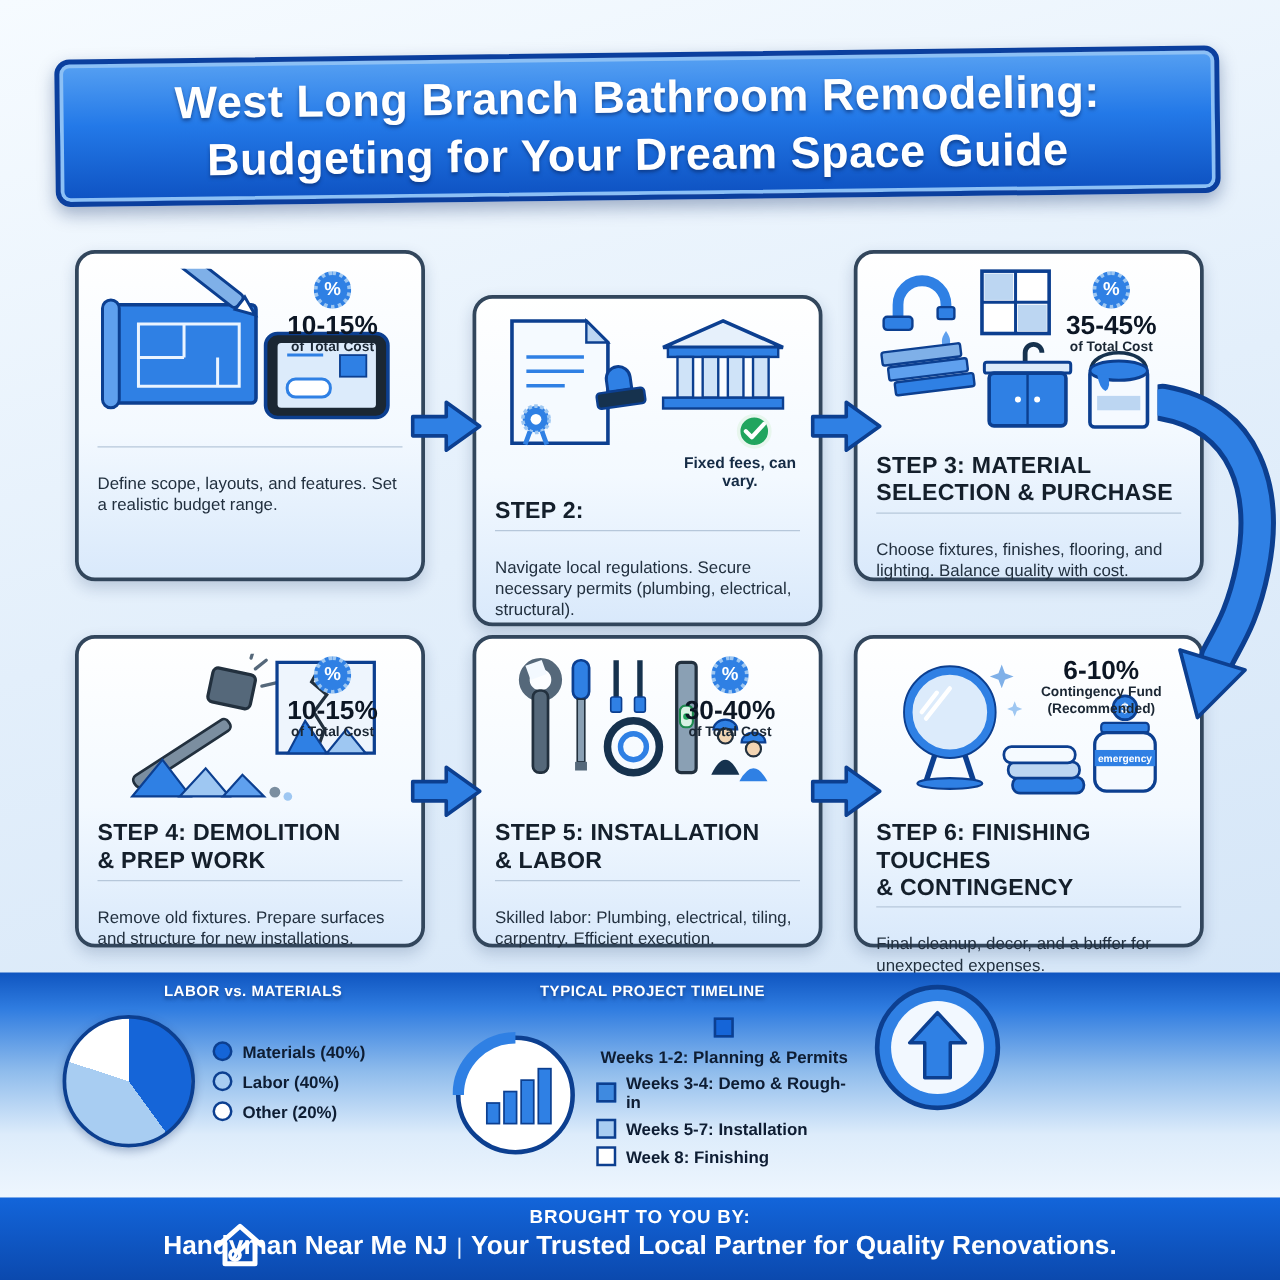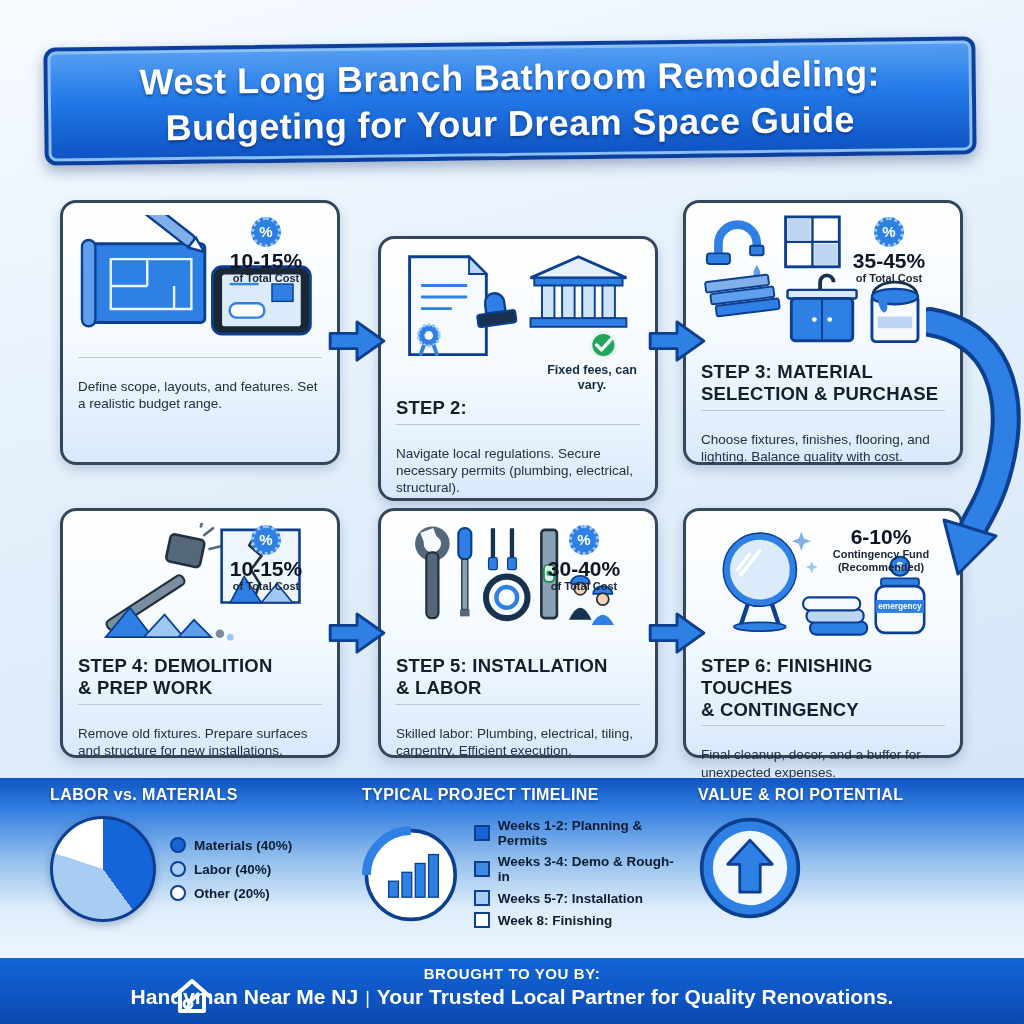--- a/index.html
+++ b/index.html
@@ -45,21 +45,21 @@
               font-size:12.5px; font-weight:700; color:#152b45; line-height:1.2; }
 
   
   .flow-arrow { position:absolute; width:58px; height:46px; z-index:4; }
   .curve-arrow { position:absolute; left:926px; top:302px; width:98px; height:286px; z-index:2; }
 
   
   .band { position:absolute; left:0; top:778px; width:1024px; height:180px;
           background:linear-gradient(180deg,#0f55c0 0%,#2f7ce0 16%,#8fbcec 44%,#ddecfb 72%,#eef6fe 100%); }
   .panel { position:absolute; top:8px; }
-  .panel-title { text-align:left; color:#ffffff; font-size:16px; font-weight:800;
+  .panel-title { text-align:center; color:#ffffff; font-size:12px; font-weight:800;
                  letter-spacing:.4px; text-shadow:0 2px 3px rgba(8,35,90,.5); margin-bottom:12px; }
   .panel-row { display:flex; align-items:center; gap:14px; }
   .pie { width:106px; height:106px; border-radius:50%; border:3px solid #0c3f90;
          box-shadow:0 3px 8px rgba(10,40,100,.3); flex:0 0 auto; }
   .legend { list-style:none; }
   .legend li { display:flex; align-items:center; gap:8px; margin:8px 0;
                font-size:13.5px; font-weight:700; color:#0e1d33; }
   .sw { width:16px; height:16px; border:2px solid #0c3f90; flex:0 0 auto; }
   .sw.round { border-radius:50%; }
   .roi-text { font-size:15px; font-weight:800; color:#0e1a2c; line-height:1.25; width:172px; }
@@ -374,42 +374,41 @@
       <div class="panel-row">
         <svg width="104" height="104" viewBox="0 0 110 110">
           <circle cx="55" cy="55" r="50" fill="#ffffff" stroke="#0c3f90" stroke-width="4"></circle>
           <path d="M55 5 a50 50 0 0 0 -50 50" stroke="#2f80e4" stroke-width="10" fill="none"></path>
           <rect x="30" y="62" width="11" height="18" fill="#2f80e4" stroke="#0c3f90" stroke-width="1.5"></rect>
           <rect x="45" y="52" width="11" height="28" fill="#2f80e4" stroke="#0c3f90" stroke-width="1.5"></rect>
           <rect x="60" y="42" width="11" height="38" fill="#2f80e4" stroke="#0c3f90" stroke-width="1.5"></rect>
           <rect x="75" y="32" width="11" height="48" fill="#2f80e4" stroke="#0c3f90" stroke-width="1.5"></rect>
         </svg>
         <ul class="legend" style="margin-top:-4px;">
-          <li style="margin:6px 0;">
+          <li style="margin:6px 0;flex-direction:column;">
               <span class="sw" style="background-color: rgb(21, 101, 216);"></span>
               <span>Weeks 1-2: Planning &amp; Permits</span>
             </li>
           <li style="margin:6px 0;">
               <span class="sw" style="background-color: rgb(63, 138, 224);"></span>
               <span>Weeks 3-4: Demo &amp; Rough-in</span>
             </li>
           <li style="margin:6px 0;">
               <span class="sw" style="background-color: rgb(168, 205, 242);"></span>
               <span>Weeks 5-7: Installation</span>
             </li>
           <li style="margin:6px 0;">
               <span class="sw" style="background-color: rgb(255, 255, 255);"></span>
               <span>Week 8: Finishing</span>
             </li>
         </ul>
       </div>
     </div>
 
     <div class="panel" style="left:698px; width:310px;">
-      <div class="panel-title">VALUE &amp; ROI POTENTIAL</div>
       <div class="panel-row">
         <svg width="104" height="104" viewBox="0 0 112 112">
           <circle cx="56" cy="56" r="52" fill="#2f80e4" stroke="#0c3f90" stroke-width="4"></circle>
           <circle cx="56" cy="56" r="40" fill="#f2f8ff"></circle>
           <path d="M56 26 l24 26 h-13 v30 h-22 v-30 h-13 z" fill="#2f80e4" stroke="#0c3f90" stroke-width="3" stroke-linejoin="round"></path>
         </svg>
       </div>
     </div>
 
   </div>

